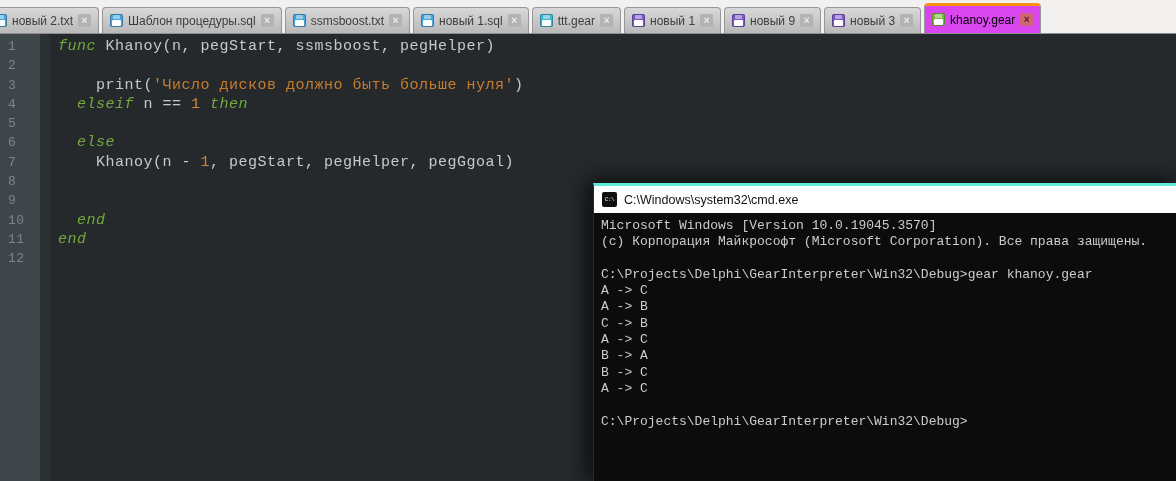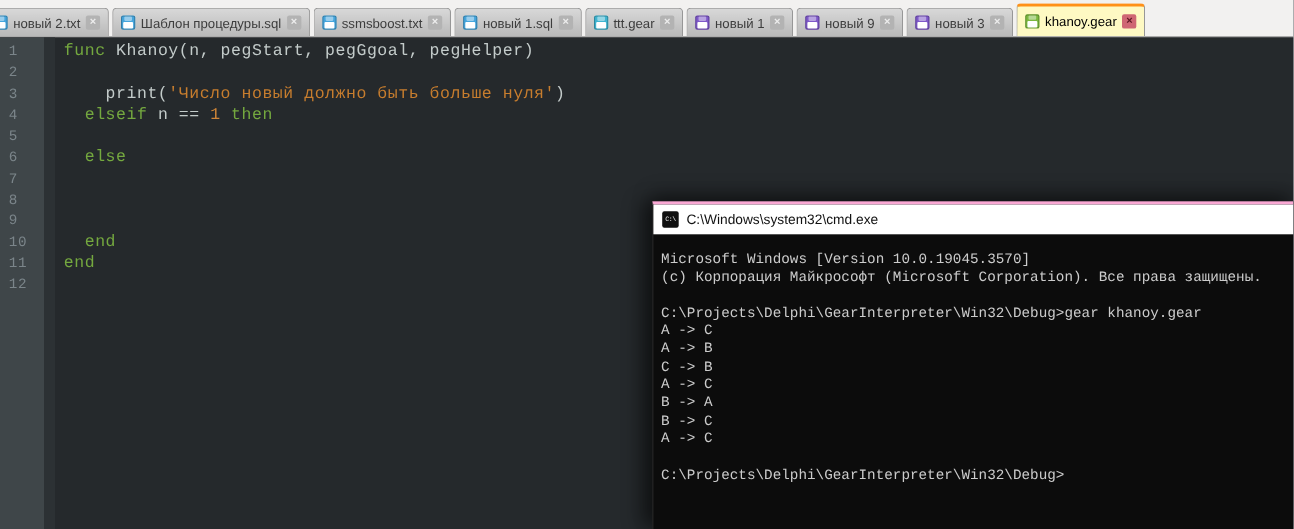--- a/index.html
+++ b/index.html
@@ -6,21 +6,21 @@
   .screen{position:relative;width:1176px;height:481px;overflow:hidden;
           font-family:"Liberation Sans",sans-serif;background:#25292c;}
 
   
   .tab-bar{position:absolute;top:0;left:0;right:0;height:33px;background:#f2f1f0;
            border-bottom:1px solid #8e8e8e;display:flex;align-items:flex-end;overflow:hidden;}
   .tab{display:flex;align-items:center;gap:5px;height:25px;padding:0 7px;
        background:linear-gradient(#d8d8d8,#b9b9b9);
        border:1px solid #979797;border-bottom:none;border-radius:4px 4px 0 0;
        margin-right:3px;font-size:12px;color:#3d3d3d;white-space:nowrap;flex:0 0 auto;}
-  .tab.active{background:#fef9c3;border-top:3px solid var(--accent);height:27px;color:#000;}
+  .tab.active{background:#d946ef;border-top:3px solid var(--accent);height:27px;color:#000;}
   .tab.cut{margin-left:-14px;}
   .floppy{width:13px;height:13px;border-radius:2px;position:relative;flex:0 0 auto;
           box-shadow:inset 0 0 0 1px rgba(0,0,0,.25);}
   .floppy::before{content:"";position:absolute;left:2px;right:2px;bottom:1px;height:6px;
           background:#ffffff;border-radius:1px;}
   .floppy::after{content:"";position:absolute;left:3px;right:3px;top:1px;height:4px;
           background:rgba(255,255,255,.45);border-radius:1px;}
   .close{width:13px;height:13px;border-radius:2px;background:#b3b3b3;color:#ededed;
          font-size:10px;line-height:13px;text-align:center;font-weight:bold;cursor:pointer;}
   .tab.active .close{background:#cf6673;color:#5c1822;}
@@ -28,33 +28,33 @@
   
   .editor{position:absolute;top:34px;left:0;right:0;bottom:0;background:var(--editor-bg);}
   .gutter-col{position:absolute;top:0;bottom:0;left:0;width:40px;background:var(--gutter-bg);}
   .strip-col{position:absolute;top:0;bottom:0;left:40px;width:10px;background:#2c3134;}
   .code-lines{position:absolute;top:3px;left:0;right:0;
               font-family:"Liberation Mono","DejaVu Sans Mono",monospace;
               font-size:15px;line-height:19.3px;letter-spacing:.5px;}
   .code-row{display:flex;height:19.3px;white-space:pre;}
   .lnum{flex:0 0 42px;padding-left:8px;box-sizing:border-box;color:var(--lnum);font-size:13px;}
   .lcode{padding-left:16px;}
-  .k{color:var(--kw);} .n{color:var(--num);} .s{color:var(--str);} .p{color:var(--plain);}
+  .k{color:var(--kw);font-style:italic;} .n{color:var(--num);} .s{color:var(--str);} .p{color:var(--plain);}
 
   
   .cmd{position:absolute;left:593px;top:183px;right:0;bottom:0;background:var(--console-bg);
-       border-top:3px solid #f9a8d4;border-left:1px solid #2a2a2a;
+       border-top:3px solid #5eead4;border-left:1px solid #2a2a2a;
        box-shadow:-10px 0 16px rgba(0,0,0,.45), 0 -8px 16px rgba(0,0,0,.35);}
   .cmd-titlebar{height:27px;background:#ffffff;display:flex;align-items:center;
                 padding-left:8px;gap:7px;}
   .cmd-icon{width:15px;height:15px;background:#101010;border-radius:2px;color:#efefef;
             font-family:"Liberation Mono","DejaVu Sans Mono",monospace;font-size:6px;
             line-height:15px;text-align:center;letter-spacing:-.5px;flex:0 0 auto;}
   .cmd-title{font-size:12.5px;color:#111;}
-  .cmd-body{padding:15px 7px;font-family:"Liberation Mono","DejaVu Sans Mono",monospace;
+  .cmd-body{padding:5px 7px;font-family:"Liberation Mono","DejaVu Sans Mono",monospace;
             font-size:13px;line-height:16.3px;color:var(--console-text);white-space:pre;}
   .cline{min-height:16.3px;}
 </style>
 </head>
 <body>
 
 <div class="screen" style="--accent: #ff9018; --editor-bg: #25292c; --gutter-bg: #3f4649; --lnum: #7b858a; --kw: #74a83f; --num: #d08638; --str: #c77d2e; --plain: #c3cbca; --console-bg: #0c0c0c; --console-text: #cccccc;">
 
   <div class="tab-bar" id="tabbar">
       <div class="tab cut">
@@ -101,27 +101,27 @@
         <span class="floppy" style="background: rgb(124, 184, 63);"></span>
         <span>khanoy.gear</span>
         <span class="close">×</span>
       </div>
     </div>
 
   <div class="editor">
     <div class="gutter-col"></div>
     <div class="strip-col"></div>
     <div class="code-lines" id="codelines">
-        <div class="code-row"><span class="lnum">1</span><span class="lcode"><span class="k">func</span><span class="p"> Khanoy(n, pegStart, pegGgoal, pegHelper)</span></span></div>
+        <div class="code-row"><span class="lnum">1</span><span class="lcode"><span class="k">func</span><span class="p"> Khanoy(n, pegStart, ssmsboost, pegHelper)</span></span></div>
         <div class="code-row"><span class="lnum">2</span></div>
-        <div class="code-row"><span class="lnum">3</span><span class="lcode"><span class="p">    print(</span><span class="s">'Число новый должно быть больше нуля'</span><span class="p">)</span></span></div>
+        <div class="code-row"><span class="lnum">3</span><span class="lcode"><span class="p">    print(</span><span class="s">'Число дисков должно быть больше нуля'</span><span class="p">)</span></span></div>
         <div class="code-row"><span class="lnum">4</span><span class="lcode"><span class="p">  </span><span class="k">elseif</span><span class="p"> n == </span><span class="n">1</span><span class="p"> </span><span class="k">then</span></span></div>
         <div class="code-row"><span class="lnum">5</span></div>
         <div class="code-row"><span class="lnum">6</span><span class="lcode"><span class="p">  </span><span class="k">else</span></span></div>
-        <div class="code-row"><span class="lnum">7</span></div>
+        <div class="code-row"><span class="lnum">7</span><span class="lcode"><span class="p">    Khanoy(n - </span><span class="n">1</span><span class="p">, pegStart, pegHelper, pegGgoal)</span></span></div>
         <div class="code-row"><span class="lnum">8</span></div>
         <div class="code-row"><span class="lnum">9</span></div>
         <div class="code-row"><span class="lnum">10</span><span class="lcode"><span class="p">  </span><span class="k">end</span></span></div>
         <div class="code-row"><span class="lnum">11</span><span class="lcode"><span class="k">end</span></span></div>
         <div class="code-row"><span class="lnum">12</span><span class="lcode"></span></div>
       </div>
   </div>
 
   <div class="cmd">
     <div class="cmd-titlebar">

